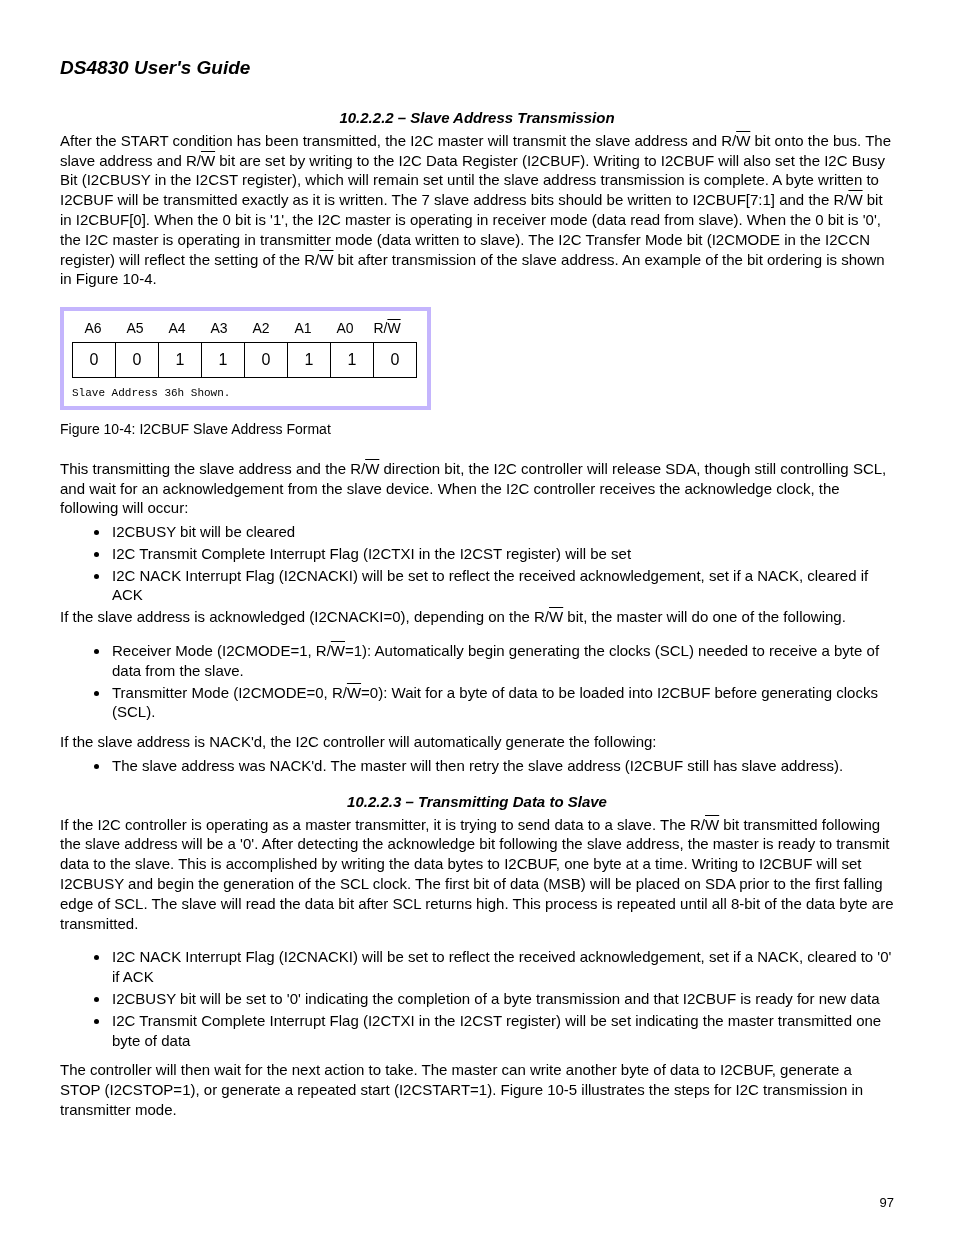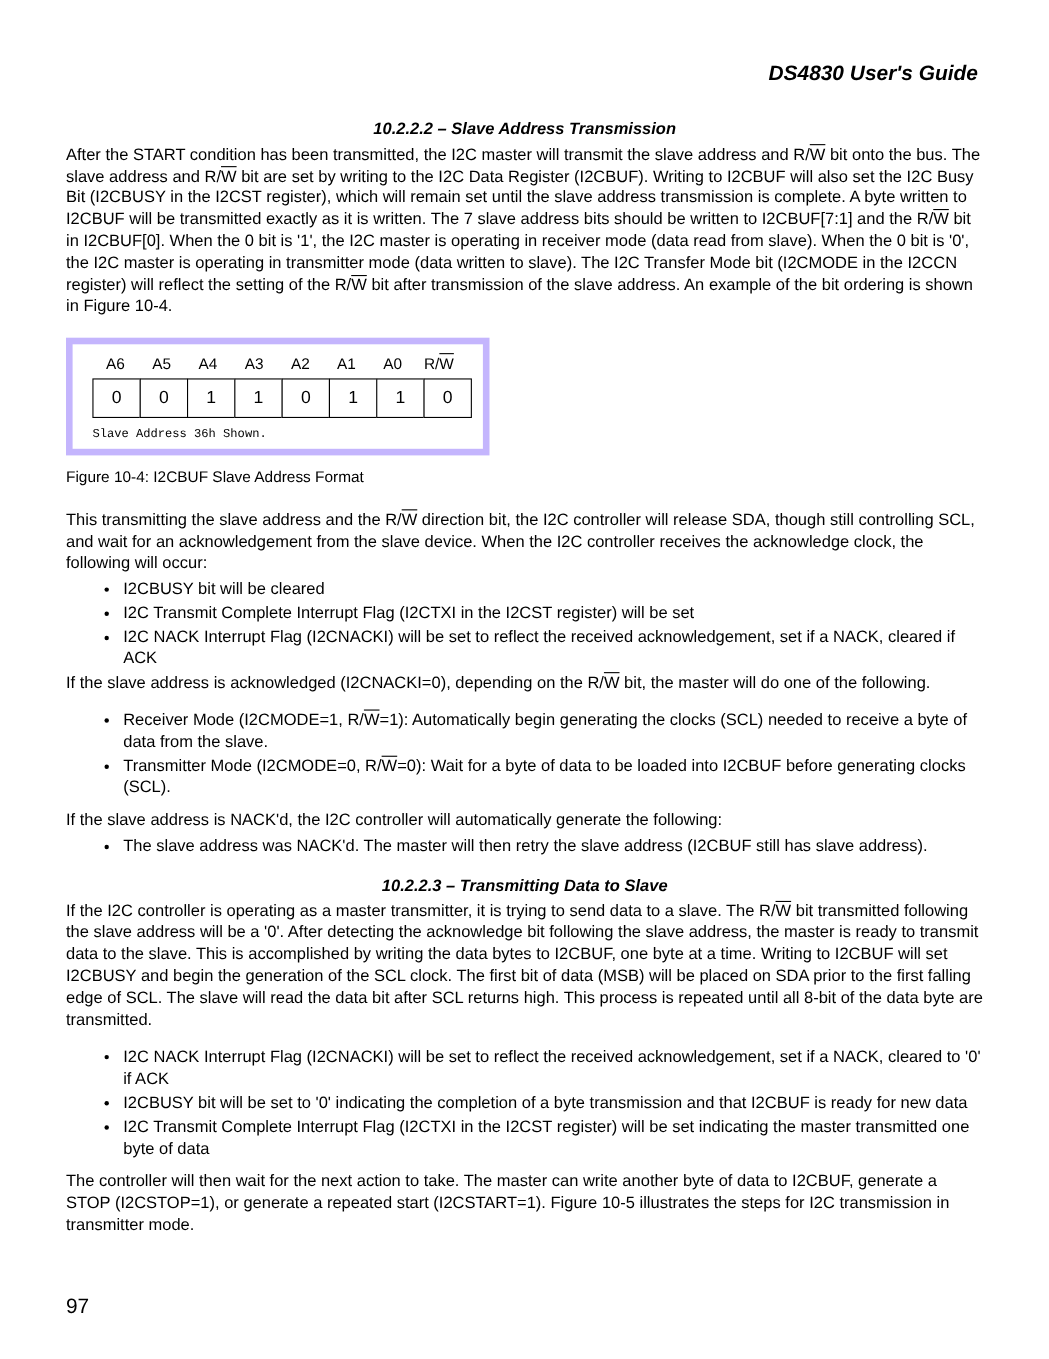--- a/index.html
+++ b/index.html
@@ -12,21 +12,21 @@
   .page {
     width: 954px;
     height: 1235px;
     position: relative;
     box-sizing: border-box;
     padding: 55px 60px 0 60px;
     font-size: 15px;
     line-height: 1.32;
   }
   .header-title {
-    text-align: right;
+    text-align: left;
     font-weight: bold;
     font-style: italic;
     font-size: 19px;
     margin-bottom: 28px;
     padding-right: 5px;
   }
   .section-heading {
     font-weight: bold;
     font-style: italic;
     font-size: 15px;
@@ -39,23 +39,23 @@
   .rw {
     white-space: nowrap;
   }
   .overline {
     text-decoration: overline;
   }
   .fig-wrap {
     margin: 18px 0 6px 0;
   }
   .fig-box {
-    border: 6px solid #c4b5fd;
+    border: 4px solid #c4b5fd;
     display: inline-block;
-    padding: 8px 10px 6px 18px;
+    padding: 8px 10px 6px 8px;
   }
   .fig-row {
     display: flex;
     align-items: center;
   }
   .fig-hdr {
     width: 42px;
     text-align: center;
     font-size: 14px;
     padding-bottom: 4px;
@@ -89,24 +89,24 @@
     padding-left: 50px;
   }
   ul.bullets li {
     padding-left: 2px;
     margin-bottom: 2px;
   }
   .spacer-sm { height: 8px; }
   .spacer-med { height: 14px; }
   .page-num {
     position: absolute;
-    bottom: 34px;
+    bottom: 24px;
     width: 834px;
-    text-align: left;
-    font-size: 19px;
+    text-align: right;
+    font-size: 13px;
   }
 </style>
 </head>
 <body>
 
 <div class="page">
 
   <div class="header-title">DS4830 User's Guide</div>
 
   <div class="section-heading">10.2.2.2 – Slave Address Transmission</div>

